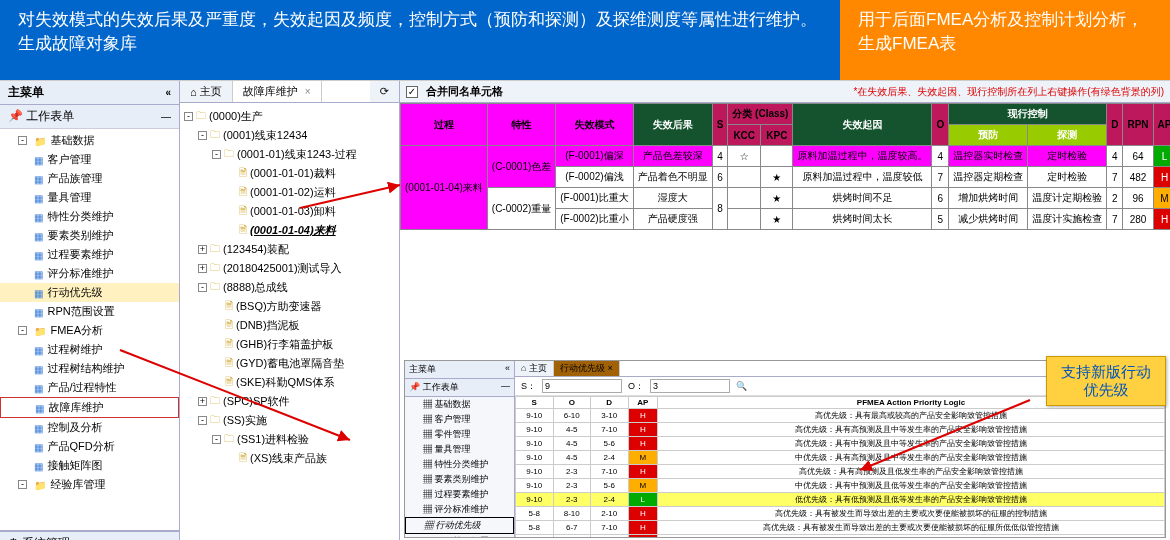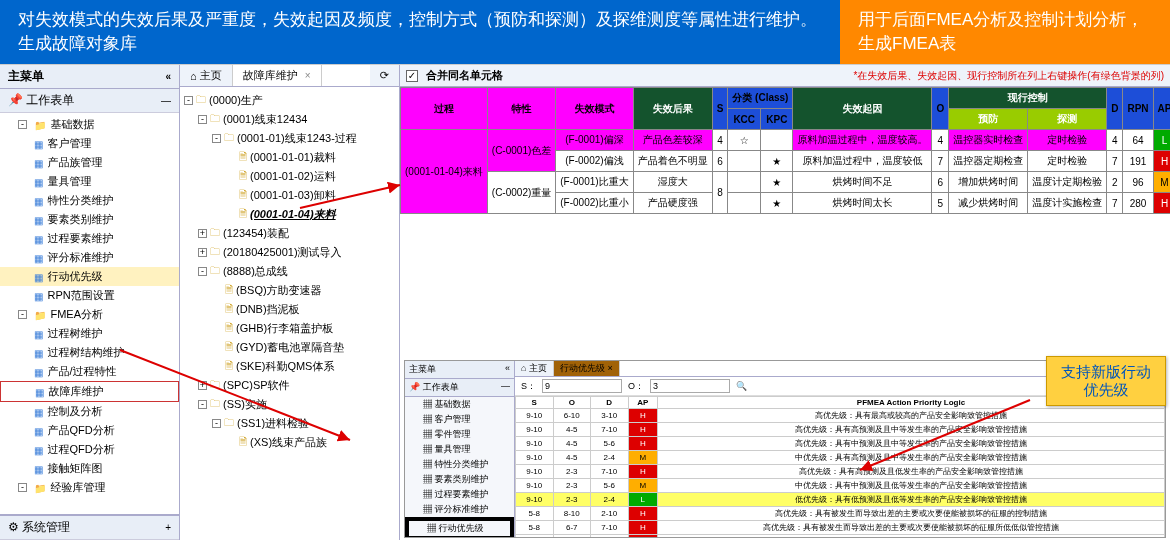--- a/index.html
+++ b/index.html
@@ -1,18 +1,18 @@
 <!DOCTYPE html>
 <html><head>
 <meta charset="utf-8">
 <style>
 * { box-sizing: border-box; margin: 0; padding: 0; }
 body { font-family: "Microsoft YaHei", Arial, sans-serif; font-size: 11px; background: #fff; width: 1170px; height: 540px; overflow: hidden; position: relative; }
 
-.banner-row { display: flex; height: 64px; }
+.banner-row { display: flex; height: 80px; }
 .banner-blue { background: #0066cc; color: #fff; padding: 8px 18px; font-size: 17px; line-height: 1.4; flex: 1; }
 .banner-orange { background: #ff8800; color: #fff; padding: 8px 18px; font-size: 17px; line-height: 1.4; width: 330px; }
 
 .app { display: flex; height: 476px; border-top: 1px solid #ccc; }
 
 
 .sidebar { width: 180px; border-right: 1px solid #aac; background: #f5f7fb; display: flex; flex-direction: column; }
 .sb-title { background: #e8eef7; border-bottom: 1px solid #aac; padding: 3px 8px; font-weight: bold; display: flex; justify-content: space-between; align-items: center; font-size: 12px; }
 .sb-block { border-bottom: 1px solid #aac; }
 .sb-head { background: #e8eef7; padding: 3px 8px; font-size: 12px; display: flex; justify-content: space-between; align-items: center; border-bottom: 1px solid #ccd; }
@@ -44,33 +44,33 @@
 .main-toolbar { background: #eef3fa; border-bottom: 1px solid #aac; padding: 3px 6px; font-size: 11px; display: flex; align-items: center; gap: 8px; }
 .chk { width: 12px; height: 12px; border: 1px solid #666; display: inline-block; text-align: center; line-height: 10px; font-size: 10px; background: #fff; }
 .chk.on::after { content: "✓"; color: #000; }
 .note-red { color: #d00; font-size: 10px; margin-left: auto; }
 
 .fmea-wrap { overflow: auto; }
 table.fmea { border-collapse: collapse; font-size: 10px; }
 table.fmea th, table.fmea td { border: 1px solid #888; padding: 3px 4px; text-align: center; white-space: nowrap; }
 .th-mag { background: #ff00ff; color: #000; }
 .th-grn { background: #14532d; color: #fff; }
-.th-w { background: #1d4ed8; }
+.th-w { background: #be185d; }
 .td-mag { background: #ff00ff; }
 .td-w { background: #fff; }
 .td-h { background: #d00; color: #fff; }
 .td-m { background: #ffae00; color: #000; }
 .td-l { background: #0a0; color: #fff; }
 
 
 .mini { position: absolute; left: 404px; top: 360px; width: 762px; height: 178px; border: 1px solid #999; background: #fff; display: flex; font-size: 9px; overflow: hidden; }
 .mini .msb { width: 110px; border-right: 1px solid #aac; background: #f5f7fb; }
 .mini .msb-h { background: #e8eef7; padding: 2px 4px; border-bottom: 1px solid #aac; font-size: 9px; display: flex; justify-content: space-between; }
 .mini .msb-item { padding: 1px 2px 1px 18px; font-size: 9px; white-space: nowrap; overflow: hidden; }
-.mini .msb-item.sel { border: 4px solid #000000; }
+.mini .msb-item.sel { border: 1px solid #000000; font-style: italic; }
 .mini .mmain { flex: 1; display: flex; flex-direction: column; overflow: hidden; }
 .mini .mtabs { display: flex; border-bottom: 1px solid #aac; height: 16px; font-size: 9px; }
 .mini .mtab { padding: 1px 6px; border-right: 1px solid #ccc; background: #eef3fa; }
 .mini .mrow { display: flex; gap: 6px; padding: 2px 6px; align-items: center; font-size: 9px; border-bottom: 1px solid #ddd; }
 .mini input { width: 80px; height: 14px; font-size: 9px; border: 1px solid #aaa; padding: 0 2px; }
 .mini table { border-collapse: collapse; width: 100%; font-size: 8px; }
 .mini td, .mini th { border: 1px solid #ccc; padding: 1px 3px; text-align: center; }
 .mini .aprow-h { background: #d00; color: #fff; }
 .mini .aprow-m { background: #ffae00; }
 .mini .aprow-l { background: #0a0; color: #fff; }
@@ -166,24 +166,20 @@
             <span class="ico-table"></span>
             <span>故障库维护</span>
           </div>
           <div class="tree-item lvl2">
             <span class="ico-table"></span>
             <span>控制及分析</span>
           </div>
           <div class="tree-item lvl2">
             <span class="ico-table"></span>
             <span>产品QFD分析</span>
-          </div>
-          <div class="tree-item lvl2">
-            <span class="ico-table"></span>
-            <span>过程QFD分析</span>
           </div>
           <div class="tree-item lvl2">
             <span class="ico-table"></span>
             <span>接触矩阵图</span>
           </div>
           <div class="tree-item">
             <span class="sq">-</span>
             <span class="ico-folder"></span>
             <span>经验库管理</span>
           </div>
@@ -286,21 +282,21 @@
   <td class="td-w">(F-0002)偏浅</td>
   <td class="td-w">产品着色不明显</td>
   <td class="td-w">6</td>
   <td class="td-w"></td>
               <td class="td-w">★</td>
   <td class="td-w">原料加温过程中，温度较低</td>
   <td class="td-w">7</td>
   <td class="td-w">温控器定期检查</td>
               <td class="td-w">定时检验</td>
   <td class="td-w">7</td>
-              <td class="td-w">191</td>
+              <td class="td-w">482</td>
   <td class="td-h">H</td>
             </tr>
             <tr>
               <td rowspan="2" class="td-w">(C-0002)重量</td>
   <td class="td-w">(F-0001)比重大</td>
   <td class="td-w">湿度大</td>
   <td rowspan="2" class="td-w">8</td>
   <td class="td-w"></td>
               <td class="td-w">★</td>
   <td class="td-w">烘烤时间不足</td>

